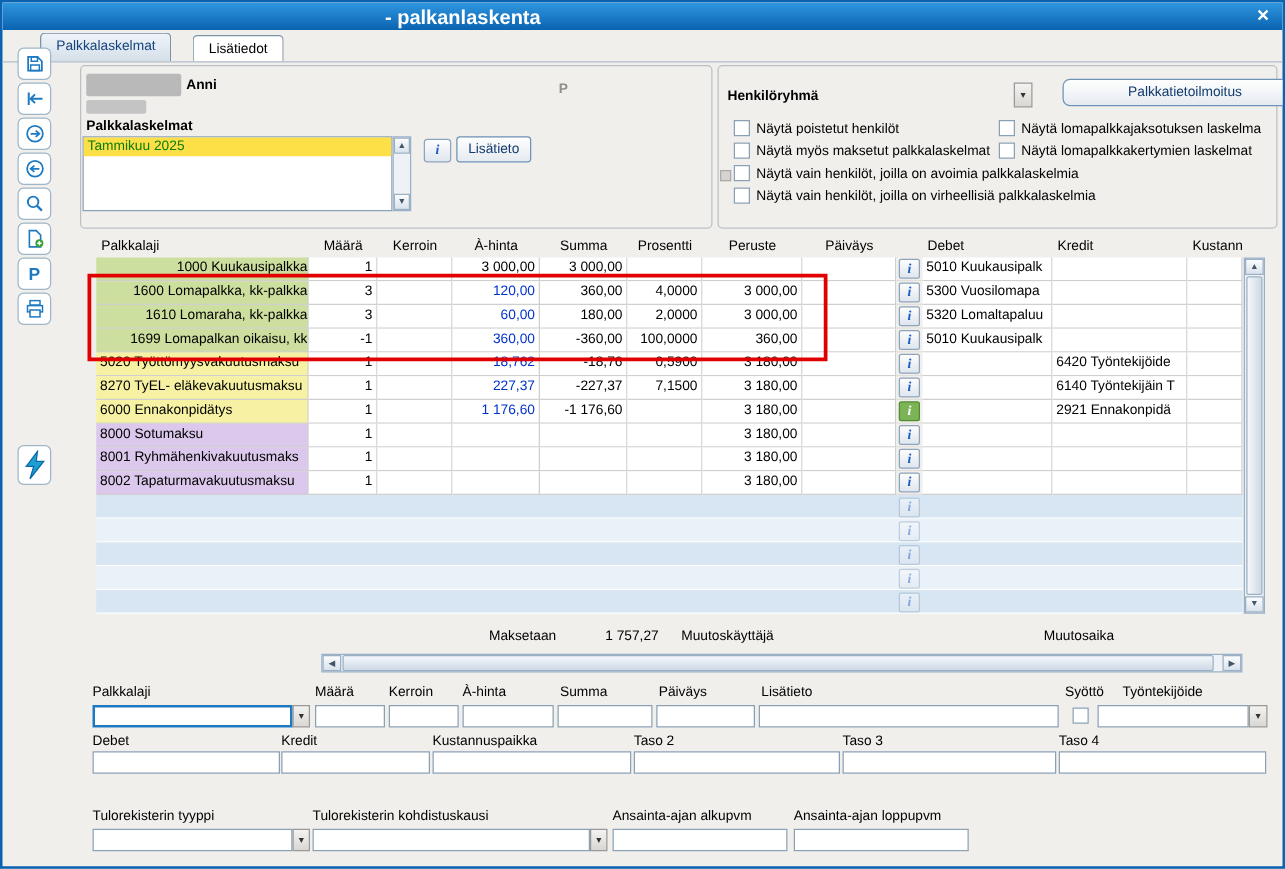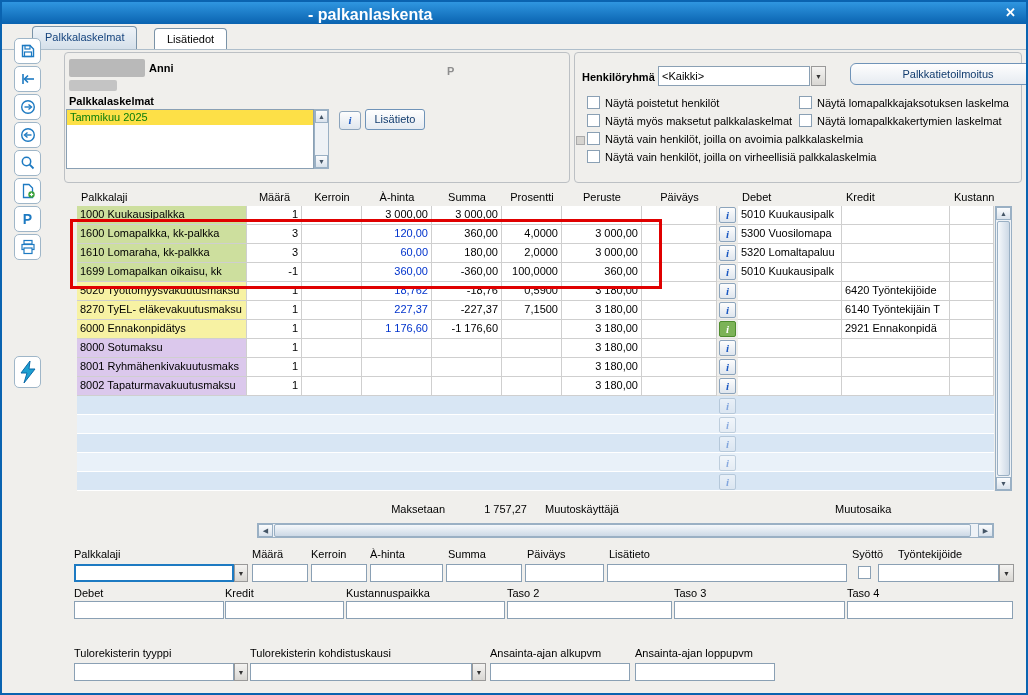--- a/index.html
+++ b/index.html
@@ -49,21 +49,21 @@
   
   .grid { display: grid; grid-template-columns: 170px 55px 60px 70px 70px 60px 80px 75px 21px 104px 108px 44px; }
   .thead { position: absolute; left: 75px; top: 188px; width: 917px; height: 16px; }
   .th { font-size: 11px; padding-top: 1px; text-align: center; overflow: hidden; white-space: nowrap; }
   .th.left { text-align: left; padding-left: 4px; }
   .tbody { position: absolute; left: 75px; top: 204px; width: 917px; }
   .trow { height: 19px; }
   .cell { border-right: 1px solid #cfcfcf; border-bottom: 1px solid #cfcfcf; background: #fff;
           overflow: hidden; white-space: nowrap; padding-top: 2px; height: 19px; }
   .cell.name { padding-left: 3px; }
-  .cell.green { background: var(--rowGreen,#cddf9e); }
+  .cell.green { background: var(--rowGreen,#cddf9e); text-align: right; }
   .cell.yellow { background: var(--rowYellow,#f7f2a3); }
   .cell.purple { background: var(--rowPurple,#dbc8ec); }
   .cell.num { text-align: right; padding-right: 3px; }
   .cell.blue { color: var(--valueBlue,#0033cc); }
   .cell.txt { padding-left: 3px; }
   .icell { display: flex; align-items: center; justify-content: center; background: #f0efec;
            border-bottom: 1px solid #e0dfdc; height: 19px; }
   .ibtn { width: 17px; height: 16px; background: linear-gradient(#fdfdfd,#dfe6ee); border: 1px solid #8ca4bc;
           border-radius: 2px; color: #1a58c2; font-family: "Liberation Serif", serif; font-style: italic;
           font-weight: bold; font-size: 11px; text-align: center; line-height: 14px; }
@@ -188,21 +188,20 @@
   </div>
   <div class="vsb" style="left:312px; top:107px; width:15px; height:60px">
     <div class="sb-arrow" style="top:0">▲</div>
     <div class="sb-arrow" style="bottom:0">▼</div>
   </div>
   <div class="ibtn-top" style="left:337px; top:109px; padding-top:2px">i</div>
   <div class="btn" style="left:363px; top:107px; width:60px; height:21px; padding-top:3px">Lisätieto</div>
 
   <div class="groupbox" style="left:572px; top:50px; width:448px; height:131px"></div>
   <span class="blabel" style="left:580px; top:69px">Henkilöryhmä</span>
-  <div class="field" style="left:656px; top:64px; width:152px; height:20px; padding-top:3px">&lt;Kaikki&gt;</div>
   <div class="droparrow" style="left:809px; top:64px">▼</div>
   <div class="btn" style="left:848px; top:61px; width:196px; height:22px; padding-top:4px; border-radius:6px">Palkkatietoilmoitus</div>
 
   <div class="cb" style="left:585px; top:94px">
     <span class="cbbox"></span>
     <span>Näytä poistetut henkilöt</span>
   </div>
   <div class="cb" style="left:797px; top:94px">
     <span class="cbbox"></span>
     <span>Näytä lomapalkkajaksotuksen laskelma</span>

